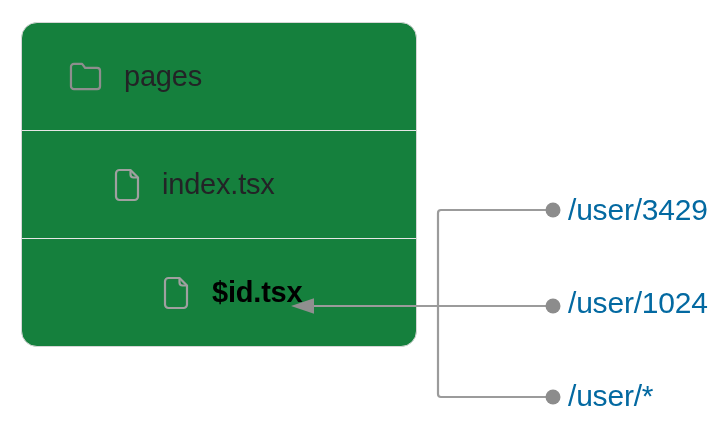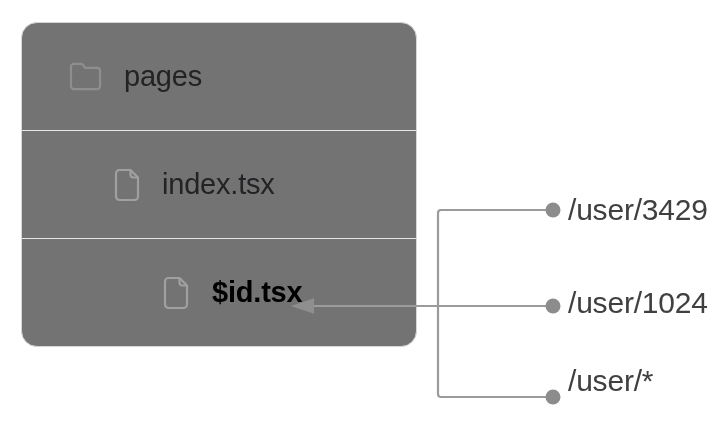--- a/index.html
+++ b/index.html
@@ -10,21 +10,21 @@
     position: relative;
     overflow: hidden;
   }
   .canvas { position: absolute; inset: 0; }
 
   
   .card {
     position: absolute;
     left: 21px; top: 22px;
     width: 396px; height: 325px;
-    background: #737373;
+    background: #15803d;
     border: 1.5px solid #d6d6d6;
     border-radius: 16px;
     display: flex;
     flex-direction: column;
     box-sizing: border-box;
   }
   .tree-row {
     flex: 1;
     display: flex;
     align-items: center;
@@ -57,26 +57,26 @@
     pointer-events: none;
   }
 
   
   .route-label {
     position: absolute;
     left: 568px;
     transform: translateY(-52%);
     font-size: 30px;
     letter-spacing: -0.2px;
-    color: #404040;
+    color: #0369a1;
     white-space: nowrap;
   }
   .route-1 { top: 211px; }
   .route-2 { top: 304px; }
-  .route-3 { top: 382px; }
+  .route-3 { top: 397px; }
 </style>
 </head>
 <body>
 
 <div class="canvas">
 
   <div class="card">
 
     <div class="tree-row row-depth-0">
       <svg class="tree-icon" width="35" height="31" viewBox="0 0 36 32">

